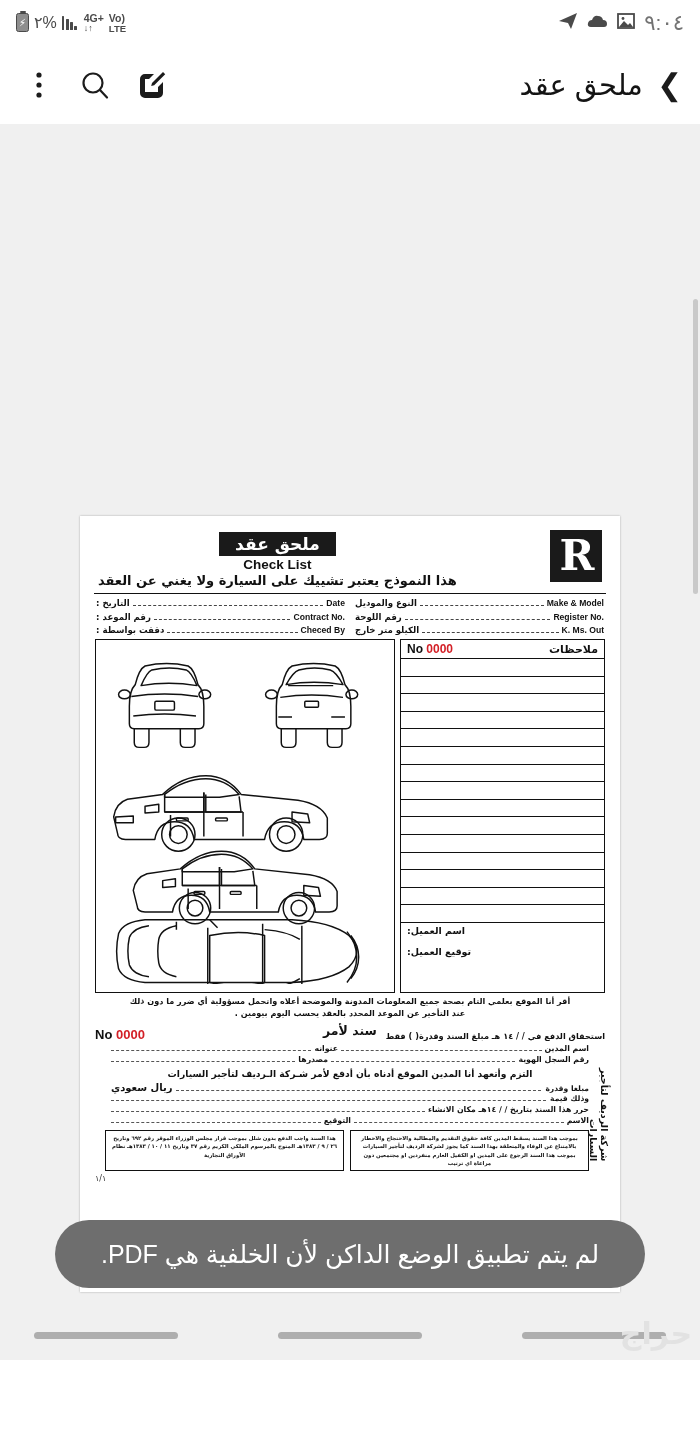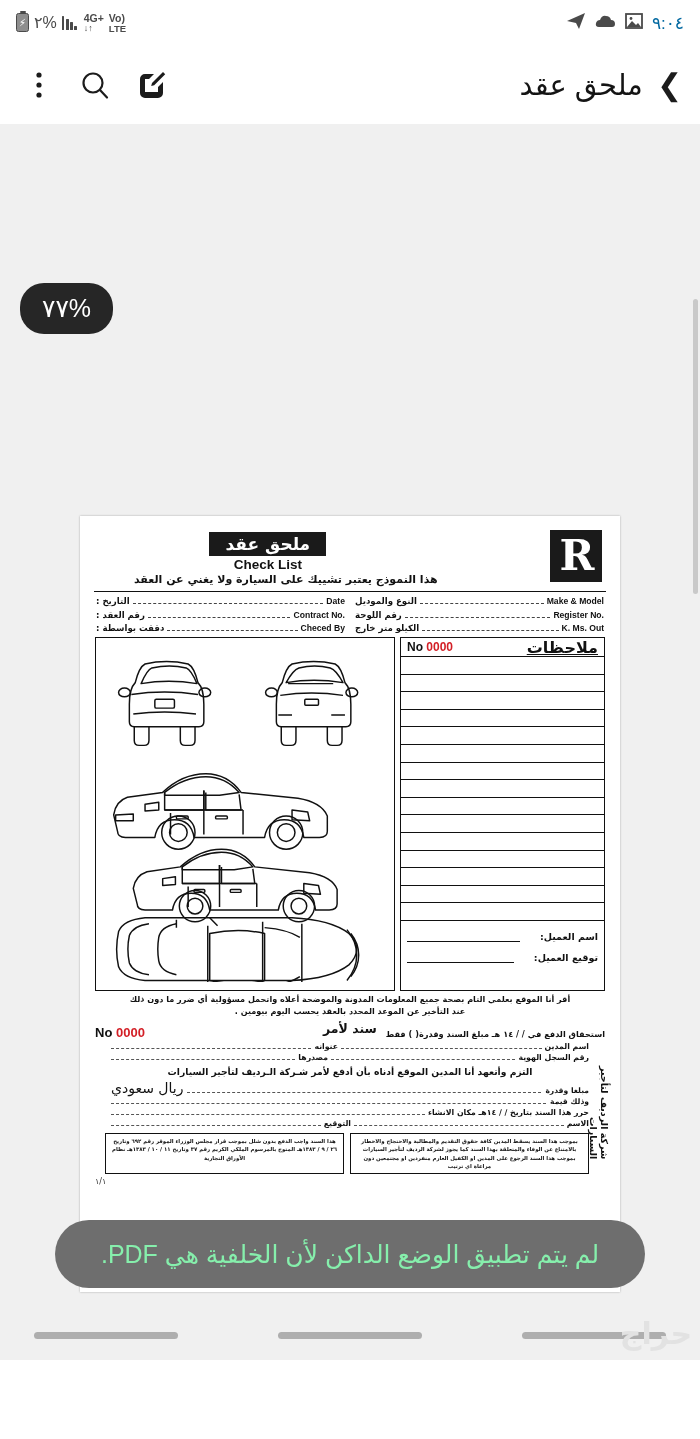--- a/index.html
+++ b/index.html
@@ -37,21 +37,21 @@
   .pct { font-size: 16px; color: #4a4a4a; font-weight: 500; letter-spacing:-0.4px;}
   .bars { display: flex; align-items: flex-end; gap: 1.5px; height: 15px; }
   .bars i { width: 2.6px; background: #4a4a4a; display:block; border-radius:.5px;}
   .bars i:nth-child(1){height:14px}.bars i:nth-child(2){height:11px}
   .bars i:nth-child(3){height:8px}.bars i:nth-child(4){height:4px}
   .net { display: flex; flex-direction: column; line-height: 1.02; margin-left:2px;}
   .net .t { font-size: 10.5px; font-weight: 700; color: #4a4a4a; }
   .net .b { font-size: 9.5px; font-weight: 700; color: #4a4a4a; }
   .netrow { display:flex; align-items:center; gap:3px;}
   .arrows { font-size:9px; color:#4a4a4a; line-height:1;}
-  .clock { font-size: 17px; color: #0369a1; letter-spacing: -0.3px; }
+  .clock { font-size: 21px; color: #737373; letter-spacing: -0.3px; }
 
   
   .appbar {
     height: 78px; width: 100%;
     background: #ffffff;
     display: flex; align-items: center;
     padding: 0 18px 0 22px;
     flex-direction: row-reverse;
     justify-content: space-between;
   }
@@ -106,44 +106,44 @@
   }
   .brandtxt { line-height:1.22; }
   .brandtxt .l1 { font-size:17px; font-weight:700; letter-spacing:0.5px;}
   .brandtxt .l2 { font-size:12.5px; font-weight:700; text-align:center;}
   .titleblk { text-align:center; padding-top:2px;}
   .mulhaq {
     display:inline-block; background:#1a1a1a; color:#fff;
     font-size:17px; font-weight:700; padding:2px 16px; letter-spacing:1px;
   }
   .checklist { font-size:13.5px; font-weight:700; margin-top:1px; font-family:"Liberation Sans",sans-serif;}
-  .subnote { font-size:11px; font-weight:700; margin-top:1px;margin-left:36px;}
+  .subnote { font-size:13px; font-weight:700; margin-top:1px;}
   .hr { border-top:1.4px solid #111; margin:5px 2px 4px 2px;}
 
   
   .fieldgrid { padding: 0 4px; }
   .frow { display:flex; gap:10px; margin-bottom:3.5px; }
   .fcell { flex:1; display:flex; align-items:baseline; gap:3px; font-size:8.6px; font-weight:700;}
   .fcell .ar { white-space:nowrap; }
   .fcell .en { white-space:nowrap; font-family:"Liberation Sans",sans-serif; direction:ltr;}
   .dotline { flex:1; border-bottom:1px dashed #444; height:7px; }
 
   
   .body2 { display:flex; gap:5px; padding:0 3px; margin-top:4px; }
   .notesbox { width: 205px; border:1.6px solid #111; }
   .noteshdr {
     display:flex; justify-content:space-between; align-items:center;
     border-bottom:1.2px solid #111; padding:2px 6px; height:19px;
   }
-  .noteshdr .t { font-size:16px; font-weight:700;text-decoration:underline;}
+  .noteshdr .t { font-size:11px; font-weight:700;}
   .noteshdr .no { font-size:12px; font-weight:700; direction:ltr; font-family:"Liberation Sans",sans-serif;}
   .noteshdr .no b { color:#d31f26; font-weight:700;}
   .noteline { height:17.6px; border-bottom:1px solid #111; }
   .noteline:last-of-type { border-bottom:none; }
-  .sigline { display:flex; align-items:flex-end; gap:20px; padding:2px 6px 0 6px; height:21px;}
+  .sigline { display:flex; align-items:flex-end; gap:20px; padding:2px 6px 0 6px; height:21px;flex-direction:column;}
   .sigline .lbl { font-size:9.5px; font-weight:700; white-space:nowrap;}
   .sigline .ln { flex:1; border-bottom:1.1px solid #111; height:11px;}
 
   .carbox { flex:1; border:1.6px solid #111; padding:4px 2px; }
 
   .declare { text-align:center; font-size:8.1px; font-weight:700; line-height:1.45; margin-top:3px; padding:0 12px;}
 
   
   .sanad { position:relative; margin-top:4px; padding: 0 3px;}
   .sanad-title { text-align:center; font-size:12.5px; font-weight:700; }
@@ -154,32 +154,32 @@
   .vwm {
     position:absolute; right:-2px; top:18px;
     writing-mode:vertical-rl; text-orientation:mixed;
     font-size:9.5px; font-weight:700; color:#111;
     letter-spacing:0.5px; height:120px;
   }
   .sline { display:flex; align-items:baseline; gap:3px; font-size:7.8px; font-weight:700; margin-top:2px; padding:0 16px;}
   .sline .dl { flex:1; border-bottom:1px dashed #555; height:6px;}
   .sbody { font-size:9.2px; font-weight:700; text-align:center; line-height:1.5; margin-top:3px; padding:0 16px;}
   .samt { display:flex; align-items:baseline; gap:4px; padding:0 16px; margin-top:1px; font-size:7.6px; font-weight:700;}
-  .samt .riyal { font-size:14px; font-weight:400;}
+  .samt .riyal { font-size:10px; font-weight:700;}
 
   .legalrow { display:flex; gap:6px; margin-top:5px; padding:0 16px 0 10px;}
   .legalbox { flex:1; border:1.3px solid #111; padding:2.5px 4px; text-align:center;
               font-size:5.4px; font-weight:700; line-height:1.55; }
   .pagenum { font-size:8px; margin-top:3px; padding-right:4px; color:#333; direction:ltr; text-align:left;}
 
   
   .toast {
     position: absolute; left: 55px; bottom: 23px;
     width: 590px;
-    background: #6e6e6e; color: #86efac;
+    background: #6e6e6e; color: #ffffff;
     border-radius: 34px;
     padding: 18px 24px;
     font-size: 25px; text-align: center;
     direction: rtl; line-height:1.3;
   }
 
   
   .navbar {
     height: 49px; width:100%; background:#f0f0f0;
     display:flex; align-items:center; justify-content:center; gap:100px;
@@ -263,21 +263,20 @@
       <svg width="30" height="30" viewBox="0 0 30 30">
           <path d="M4 9 a5 5 0 0 1 5-5 h9 l-5 5 h-4 v13 h13 v-5 l5 -5 v11 a5 5 0 0 1 -5 5 h-13 a5 5 0 0 1 -5 -5 z" fill="#1c1c1c"></path>
           <path d="M27 2 l2.2 2.2 -11 11 -3 .8 .8 -3 z" fill="#1c1c1c"></path>
         </svg>
     </span>
   </div>
 </div>
 
 <div class="viewer">
 
-  <div class="zoombadge">٧٧%</div>
   <div class="scrollbar"></div>
 
   <div class="page">
 
     <div class="dochead">
       <div class="brand">
         <div class="logo">R</div>
       </div>
       <div class="titleblk">
         <div class="mulhaq">ملحق عقد</div>
@@ -302,21 +301,21 @@
       </div>
       <div class="frow">
         <div class="fcell">
           <span class="en">Register No.</span>
           <span class="dotline"></span>
           <span class="ar">رقم اللوحة</span>
         </div>
         <div class="fcell">
           <span class="en">Contract No.</span>
           <span class="dotline"></span>
-          <span class="ar">رقم العقد :</span>
+          <span class="ar">رقم الموعد :</span>
         </div>
       </div>
       <div class="frow">
         <div class="fcell">
           <span class="en">K. Ms. Out</span>
           <span class="dotline"></span>
           <span class="ar">الكيلو متر خارج</span>
         </div>
         <div class="fcell">
           <span class="en">Checed By</span>

